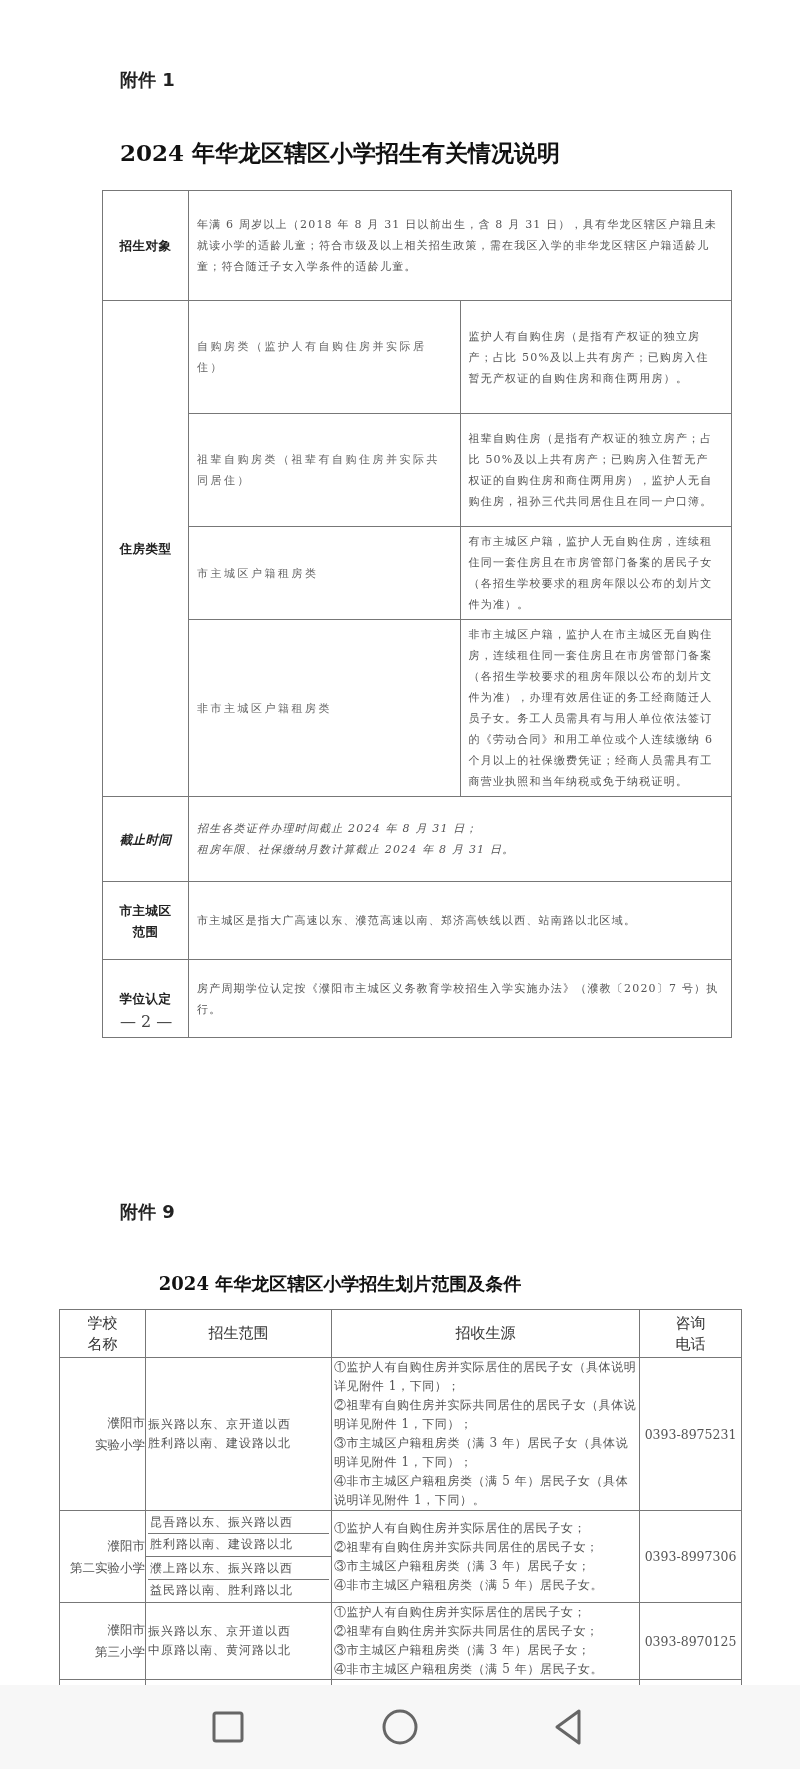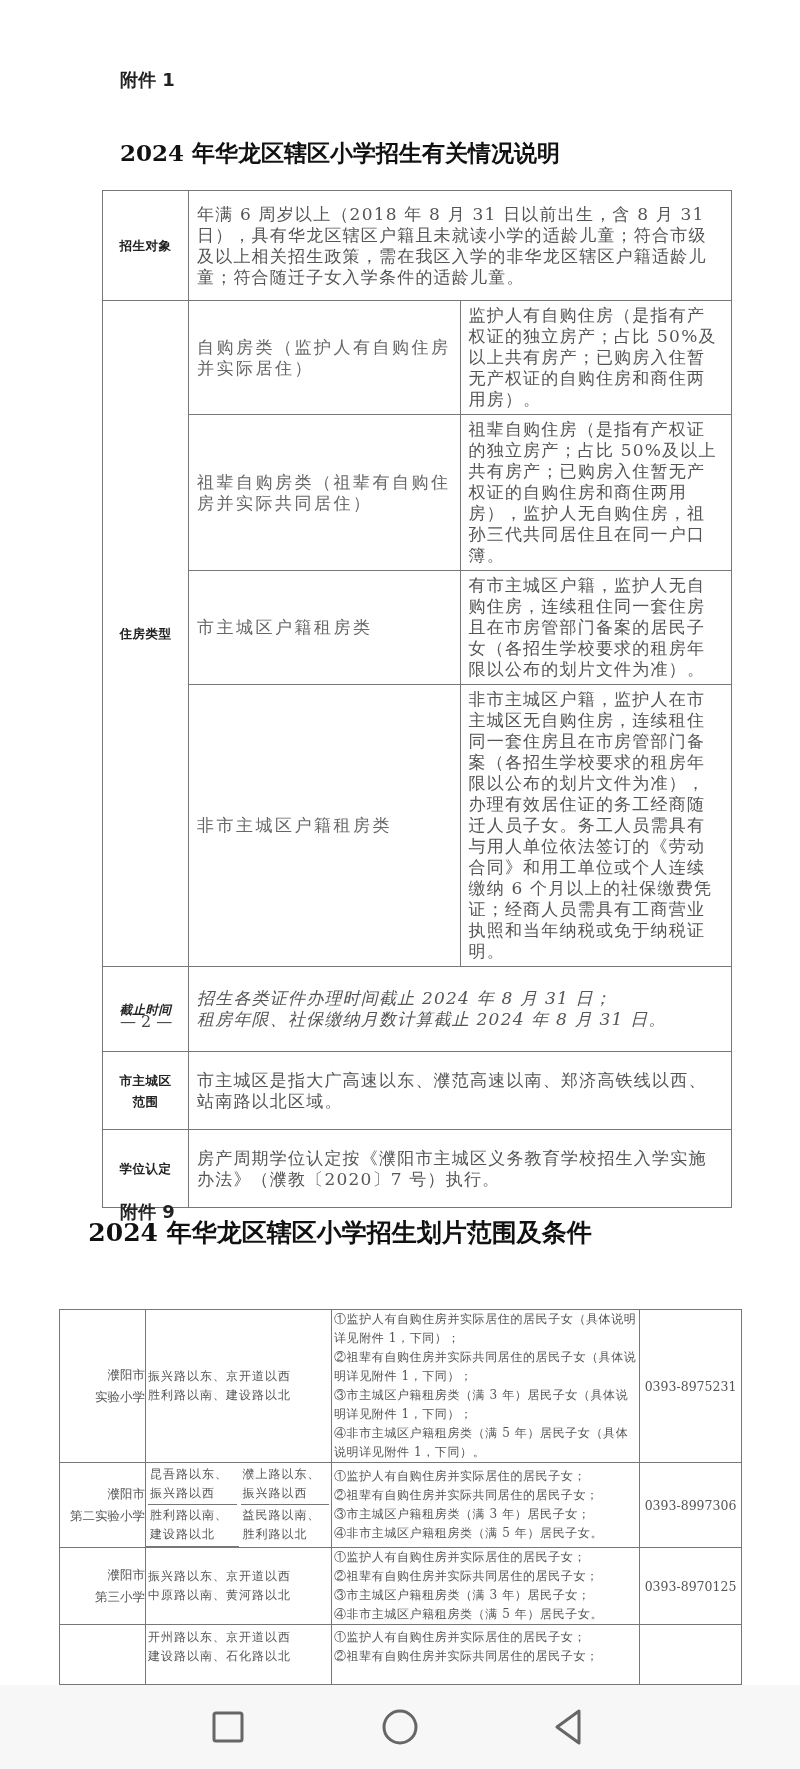--- a/index.html
+++ b/index.html
@@ -4,37 +4,37 @@
 <style>
   * { box-sizing: border-box; margin: 0; padding: 0; }
   html, body { width: 800px; height: 1769px; background: #ffffff; overflow: hidden; }
   body { position: relative; font-family: "DejaVu Serif", "Liberation Serif", serif; color: #333; }
 
   .attach-label { position: absolute; font-family: "DejaVu Sans", "Liberation Sans", sans-serif; font-size: 18px; color: #222; font-weight: bold; }
   .doc-title { position: absolute; left: 0; width: 680px; text-align: center; font-weight: bold; color: #111; font-family: "DejaVu Serif", serif; }
 
   
   .t1 { position: absolute; left: 102px; top: 190px; width: 630px; border-collapse: collapse; table-layout: fixed; }
-  .t1 td { border: 1.5px solid #777; font-size: 17px; line-height: 21px; color: #555; vertical-align: middle; letter-spacing: 1.2px; }
+  .t1 td { border: 1.5px solid #777; font-size: 11px; line-height: 21px; color: #555; vertical-align: middle; letter-spacing: 1.2px; }
   .t1 td.lab { width: 86px; text-align: center; font-weight: bold; color: #222; font-size: 12.5px; letter-spacing: 0.5px; }
   .t1 td.sub { width: 190px; padding: 0 8px; color: #666; letter-spacing: 2.5px; }
   .t1 td.desc { padding: 4px 14px 4px 8px; }
   .t1 td.wide { padding: 6px 8px; }
 
   .page-num { position: absolute; left: 120px; top: 1012px; font-size: 16px; color: #444; font-family: "DejaVu Serif", serif; }
 
   
   .t2 { position: absolute; left: 59px; top: 1309px; width: 682px; border-collapse: collapse; table-layout: fixed; }
   .t2 td { border: 1.2px solid #777; font-size: 12px; line-height: 19px; color: #555; vertical-align: middle; }
   .t2 td.h { text-align: center; font-family: "DejaVu Sans", sans-serif; font-size: 15px; line-height: 21px; color: #333; height: 48px; }
   .t2 td.sch { width: 86px; text-align: right; font-size: 12.5px; line-height: 22px; }
   .t2 td.rng { width: 186px; padding: 0 2px; letter-spacing: 1px; }
   .t2 td.src { width: 308px; padding: 0 2px; letter-spacing: 0.6px; }
   .t2 td.tel { width: 102px; text-align: center; font-size: 12.5px; }
-  .rng-split { display: flex; flex-direction: row; height: 100%; }
+  .rng-split { display: flex; flex-direction: column; height: 100%; }
   .rng-split div { flex: 1; padding: 1px 2px; }
   .rng-split div:first-child { border-bottom: 1.2px solid #777; }
 
   
   .navbar { position: absolute; left: 0; top: 1685px; width: 800px; height: 84px; background: #f7f7f7; }
   .nav-btn { position: absolute; top: 22px; width: 40px; height: 40px; display: flex; align-items: center; justify-content: center; cursor: pointer; }
 </style>
 </head>
 <body>
 
@@ -81,24 +81,36 @@
   <tr style="height:78px;">
     <td class="lab">学位认定</td>
     <td class="wide" colspan="2">房产周期学位认定按《濮阳市主城区义务教育学校招生入学实施办法》（濮教〔2020〕7 号）执行。</td>
   </tr>
 </tbody>
   </table>
 
 <div class="page-num">— 2 —</div>
 
 <div class="attach-label" style="left:120px; top:1200px;">附件 9</div>
-<div class="doc-title" style="top:1216px; font-size:25px;">2024 年华龙区辖区小学招生划片范围及条件</div>
+<div class="doc-title" style="top:1272px; font-size:18px;">2024 年华龙区辖区小学招生划片范围及条件</div>
 
 <table class="t2">
   <tbody>
+      <tr>
+    <td class="h" style="width:86px;">
+      <div>学校</div>
+      <div>名称</div>
+    </td>
+    <td class="h" style="width:186px;">招生范围</td>
+    <td class="h" style="width:308px;">招收生源</td>
+    <td class="h" style="width:102px;">
+      <div>咨询</div>
+      <div>电话</div>
+    </td>
+  </tr>
 
   <tr style="height:144px;">
     <td class="sch">
       <div>濮阳市</div>
       <div>实验小学</div>
     </td>
     <td class="rng">
       <div>振兴路以东、京开道以西</div>
       <div>胜利路以南、建设路以北</div>
     </td>

